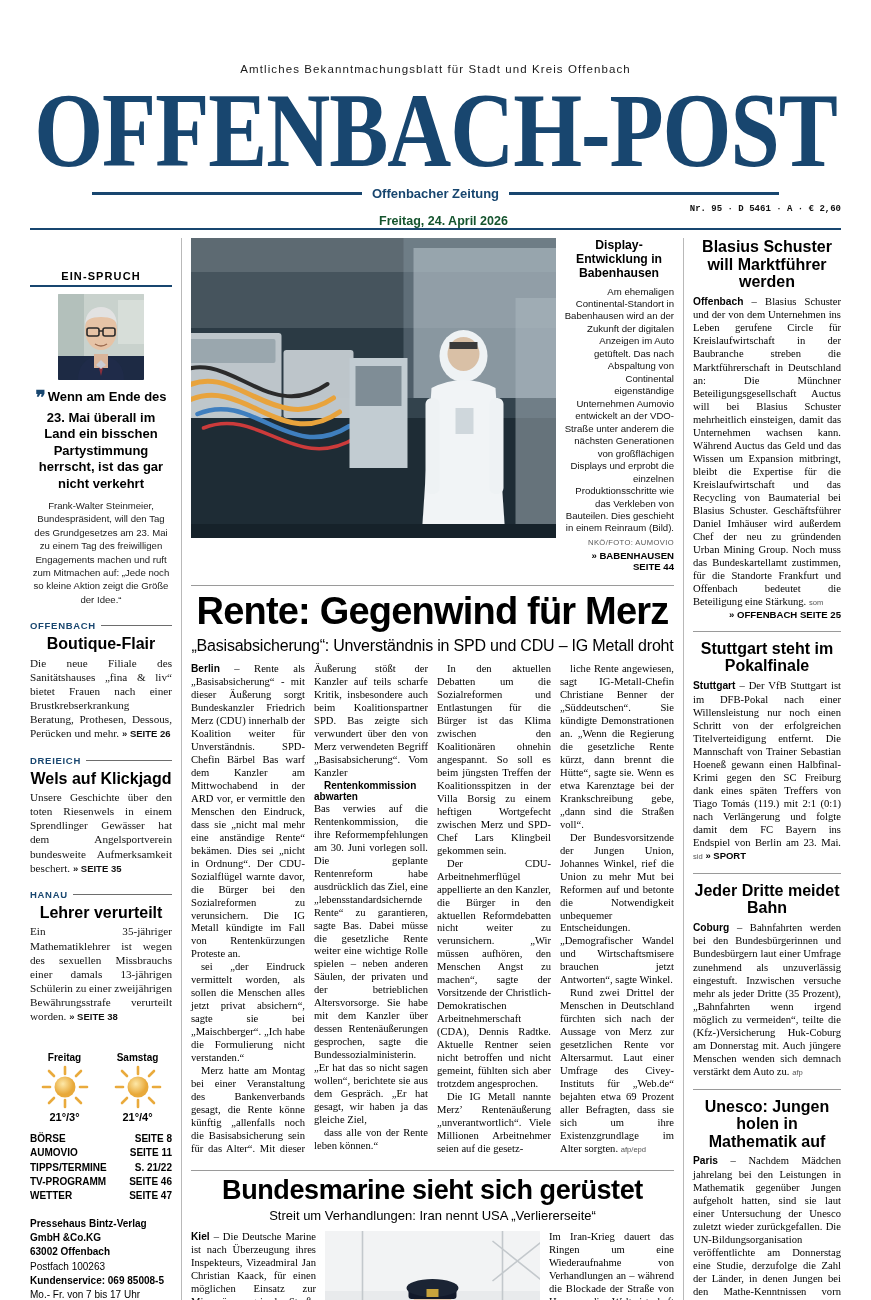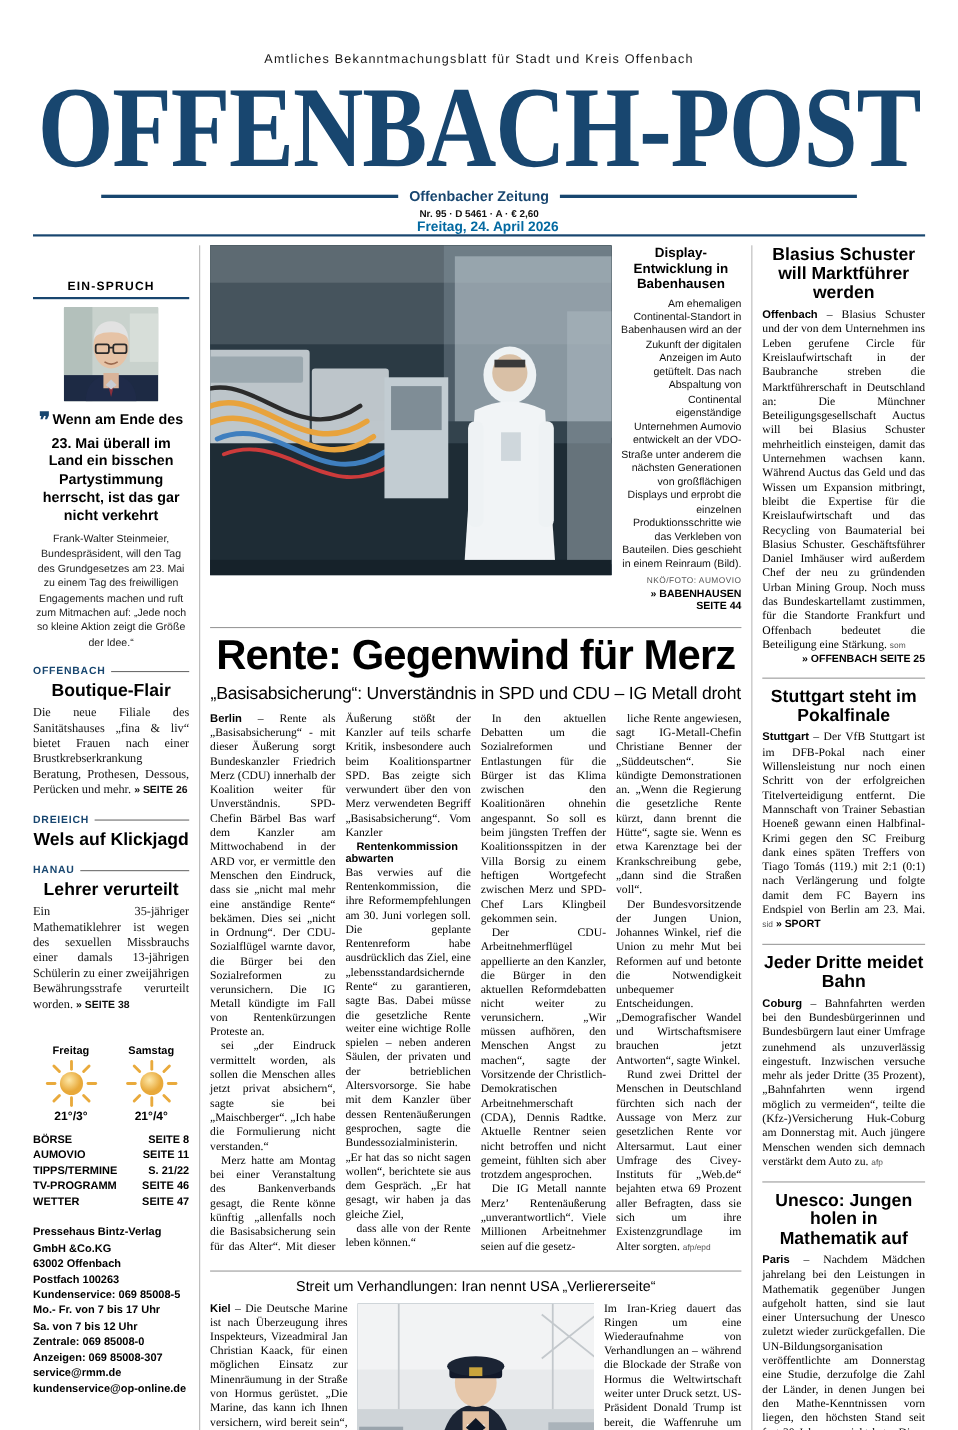--- a/index.html
+++ b/index.html
@@ -7,21 +7,21 @@
     width:871px;height:1300px;
     background:#ffffff;
     font-family:"Liberation Serif", serif;
     color:#000;
     overflow:hidden;
     position:relative;
   }
   .page{width:871px;height:1300px;position:relative;box-sizing:border-box;padding:0 30px;}
 
   
-  .masthead{padding-top:48px;text-align:center;}
+  .masthead{padding-top:63px;text-align:center;}
   .kicker{
     font-family:"Liberation Sans", sans-serif;
     font-size:11.5px;letter-spacing:1.1px;color:#1a1a1a;font-weight:400;
   }
   .logo{
     font-family:"Liberation Serif", serif;
     font-weight:700;
     font-size:86px;
     line-height:0.92;
     letter-spacing:-1px;
@@ -33,24 +33,24 @@
   }
   .subbar{
     margin-top:24px;
     display:flex;align-items:center;justify-content:center;gap:10px;
   }
   .subbar .rule{flex:1;height:2.5px;background:#18466f;max-width:270px;}
   .subbar .ozt{
     font-family:"Liberation Sans", sans-serif;font-weight:700;font-size:13px;color:#18466f;
     white-space:nowrap;
   }
-  .issue-left{font-family:Liberation Sans, sans-serif;font-size:9px;font-weight:700;color:#111;}
+  .issue-left{font-family:Liberation Mono, monospace;font-size:9px;font-weight:700;color:#111;text-align:right;}
   .issue-center{
     position:absolute;left:16px;right:0;text-align:center;
-    font-family:"Liberation Sans", sans-serif;font-size:12.5px;font-weight:700;color:#0369a1;
+    font-family:"Liberation Sans", sans-serif;font-size:12.5px;font-weight:700;color:#14532d;
     pointer-events:none;
   }
   .issuewrap{position:relative;margin-top:3px;height:16px;}
 
   .topline{border-top:2.5px solid #18466f;margin-top:8px;}
 
   
   .grid{display:flex;gap:0;margin-top:8px;}
   .col-left{width:152px;flex:0 0 152px;padding-right:9px;box-sizing:border-box;
             border-right:1px solid #b9b9b9;}
@@ -113,21 +113,21 @@
   .index{margin-top:9px;}
   .idx-row{
     display:flex;justify-content:space-between;
     font-family:"Liberation Sans", sans-serif;font-weight:700;font-size:10px;line-height:1.42;
   }
   .imprint{
     margin-top:14px;
     font-family:"Liberation Sans", sans-serif;font-size:10px;line-height:1.42;
   }
   .imprint .b{font-weight:700;}
-  .imprint .n{font-weight:700;}
+  .imprint .n{font-weight:400;}
 
   
   .photo-row{display:flex;gap:8px;}
   .photo{
     flex:1;height:300px;position:relative;overflow:hidden;background:#20313d;
   }
   .cap-col{width:110px;flex:0 0 110px;}
   .cap-title{
     font-family:"Liberation Sans", sans-serif;font-weight:700;font-size:12.2px;
     line-height:1.16;text-align:center;margin-bottom:5px;
@@ -265,20 +265,21 @@
         <div class="teaser-title">Boutique-Flair</div>
         <div class="teaser-body"><span>Die neue Filiale des Sanitätshauses „fina &amp; liv“ bietet Frauen nach einer Brustkrebserkrankung Beratung, Prothesen, Dessous, Perücken und mehr.</span> <span class="seite">» SEITE 26</span></div>
       </div>
 
       <div class="teaser">
         <div class="teaser-head">
           <span class="teaser-loc">DREIEICH</span>
           <span class="teaser-line"></span>
         </div>
         <div class="teaser-title">Wels auf Klickjagd</div>
+        <div class="teaser-body"><span>Unsere Geschichte über den toten Riesenwels in einem Sprendlinger Gewässer hat dem Angelsportverein bundesweite Aufmerksamkeit beschert.</span> <span class="seite">» SEITE 35</span></div>
       </div>
 
       <div class="teaser">
         <div class="teaser-head">
           <span class="teaser-loc">HANAU</span>
           <span class="teaser-line"></span>
         </div>
         <div class="teaser-title">Lehrer verurteilt</div>
         <div class="teaser-body"><span>Ein 35-jähriger Mathematiklehrer ist wegen des sexuellen Missbrauchs einer damals 13-jährigen Schülerin zu einer zweijährigen Bewährungsstrafe verurteilt worden.</span> <span class="seite">» SEITE 38</span></div>
       </div>
@@ -440,20 +441,21 @@
           <p>Der CDU-Arbeitnehmerflügel appellierte an den Kanzler, die Bürger in den aktuellen Reformdebatten nicht weiter zu verunsichern. „Wir müssen aufhören, den Menschen Angst zu machen“, sagte der Vorsitzende der Christlich-Demokratischen Arbeitnehmerschaft (CDA), Dennis Radtke. Aktuelle Rentner seien nicht betroffen und nicht gemeint, fühlten sich aber trotzdem angesprochen.</p>
           <p>Die IG Metall nannte Merz’ Rentenäußerung „unverantwortlich“. Viele Millionen Arbeitnehmer seien auf die gesetz-</p>
           <p>liche Rente angewiesen, sagt IG-Metall-Chefin Christiane Benner der „Süddeutschen“. Sie kündigte Demonstrationen an. „Wenn die Regierung die gesetzliche Rente kürzt, dann brennt die Hütte“, sagte sie. Wenn es etwa Karenztage bei der Krankschreibung gebe, „dann sind die Straßen voll“.</p>
           <p>Der Bundesvorsitzende der Jungen Union, Johannes Winkel, rief die Union zu mehr Mut bei Reformen auf und betonte die Notwendigkeit unbequemer Entscheidungen. „Demografischer Wandel und Wirtschaftsmisere brauchen jetzt Antworten“, sagte Winkel.</p>
           <p><span>Rund zwei Drittel der Menschen in Deutschland fürchten sich nach der Aussage von Merz zur gesetzlichen Rente vor Altersarmut. Laut einer Umfrage des Civey-Instituts für „Web.de“ bejahten etwa 69 Prozent aller Befragten, dass sie sich um ihre Existenzgrundlage im Alter sorgten.</span> <span class="credit-inline">afp/epd</span></p>
         </div>
       </div>
 
       <div class="lead2">
         <div class="lead-rule"></div>
+        <div class="lead2-h1">Bundesmarine sieht sich gerüstet</div>
         <div class="lead2-sub">Streit um Verhandlungen: Iran nennt USA „Verliererseite“</div>
 
         <div class="lead2-grid">
           <div class="l2col">
             <p class="first"><span class="loc" style="font-family:'Liberation Sans',sans-serif;font-weight:700;font-size:10.2px">Kiel</span> <span>– Die Deutsche Marine ist nach Überzeugung ihres Inspekteurs, Vizeadmiral Jan Christian Kaack, für einen möglichen Einsatz zur Minenräumung in der Straße von Hormus gerüstet. „Die Marine, das kann ich Ihnen versichern, wird bereit sein“, sagte Kaack bei einer Informationsveranstaltung beim 3. Minensuchgeschwader in Kiel. Voraussetzung für einen Einsatz seien das Ende der Kampfhandlungen im Einsatzgebiet, ein Mandat und ein Parlamentsbeschluss.</span></p>
 
           </div>
 
           <div class="l2mid">
             <div class="l2photo">

